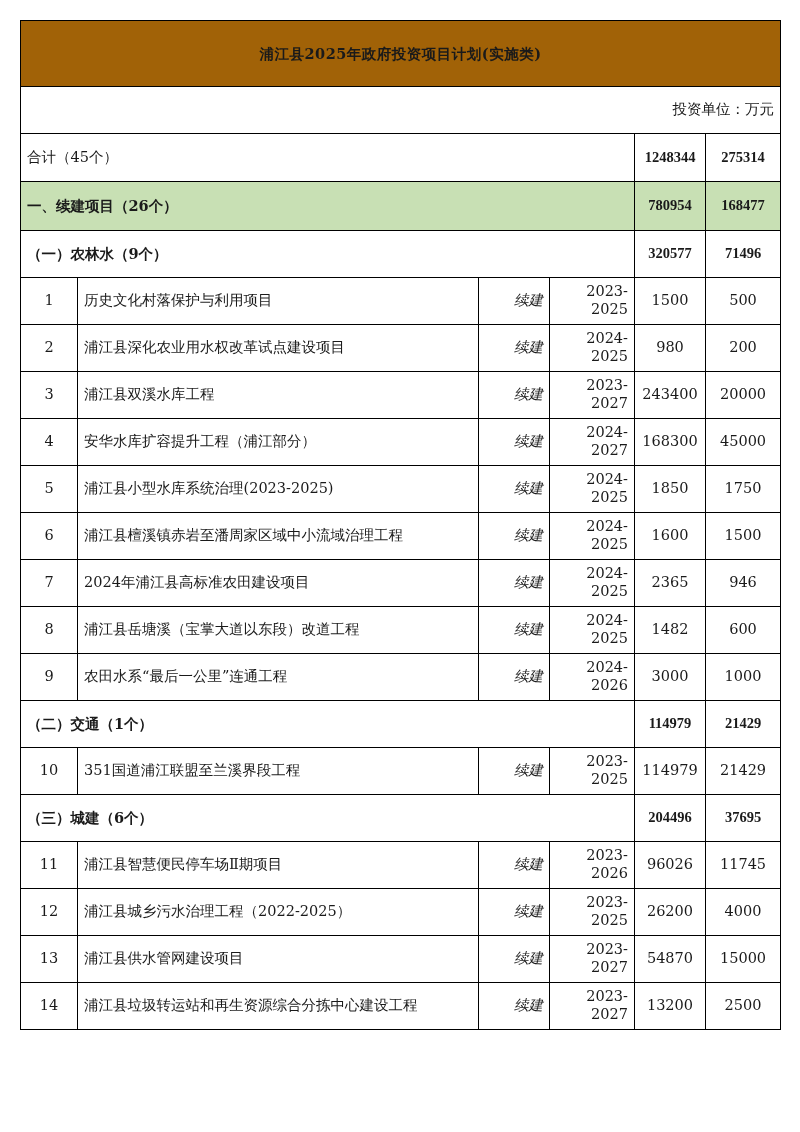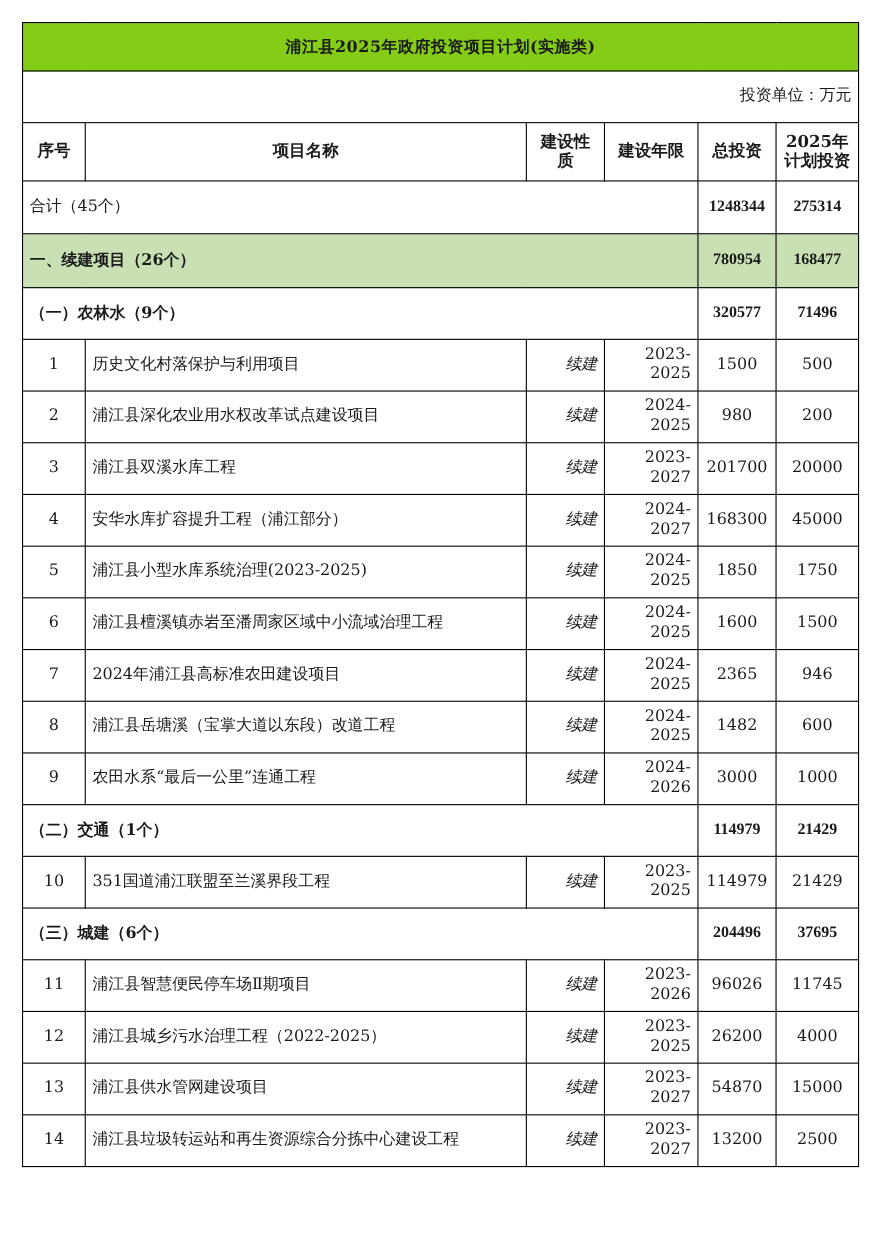--- a/index.html
+++ b/index.html
@@ -43,23 +43,23 @@
   
   col.c-seq   { width: 57px; }
   col.c-name  { width: 401px; }
   col.c-type  { width: 71px; }
   col.c-term  { width: 85px; }
   col.c-total { width: 71px; }
   col.c-plan  { width: 75px; }
 
   
   .title-cell {
-    background: #84cc16;
-    text-align: center;
-    height: 44px;
+    background: #a16207;
+    text-align: center;
+    height: 66px;
     font-size: 26px;
     font-weight: bold;
     letter-spacing: 0.5px;
     color: #000000;
     font-family: "DejaVu Serif", "Liberation Serif", serif;
     border: 1px solid #000 !important;
   }
 
   
   .unit-cell {
@@ -163,28 +163,20 @@
         <col class="c-total">
         <col class="c-plan">
     </colgroup>
     <tbody id="table-body">
       <tr>
         <td class="title-cell" colspan="6">浦江县2025年政府投资项目计划(实施类)</td>
       </tr>
       <tr>
         <td class="unit-cell" colspan="6">投资单位：万元</td>
       </tr>
-      <tr class="header-row">
-        <td>序号</td>
-        <td>项目名称</td>
-        <td>建设性质</td>
-        <td>建设年限</td>
-        <td>总投资</td>
-        <td>2025年计划投资</td>
-      </tr>
     <tr class="total-row">
           <td class="total-label" colspan="4">合计（45个）</td>
           <td class="num-bold">1248344</td>
           <td class="num-bold">275314</td>
         </tr>
         <tr class="section-row">
           <td class="section-label" colspan="4">一、续建项目（26个）</td>
           <td class="num-bold">780954</td>
           <td class="num-bold">168477</td>
         </tr>
@@ -207,21 +199,21 @@
           <td class="cell-type">续建</td>
           <td class="cell-term">2024-2025</td>
           <td class="num">980</td>
           <td class="num">200</td>
         </tr>
         <tr class="data-row">
           <td class="cell-seq">3</td>
           <td class="cell-name">浦江县双溪水库工程</td>
           <td class="cell-type">续建</td>
           <td class="cell-term">2023-2027</td>
-          <td class="num">201700</td>
+          <td class="num">243400</td>
           <td class="num">20000</td>
         </tr>
         <tr class="data-row">
           <td class="cell-seq">4</td>
           <td class="cell-name">安华水库扩容提升工程（浦江部分）</td>
           <td class="cell-type">续建</td>
           <td class="cell-term">2024-2027</td>
           <td class="num">168300</td>
           <td class="num">45000</td>
         </tr>

